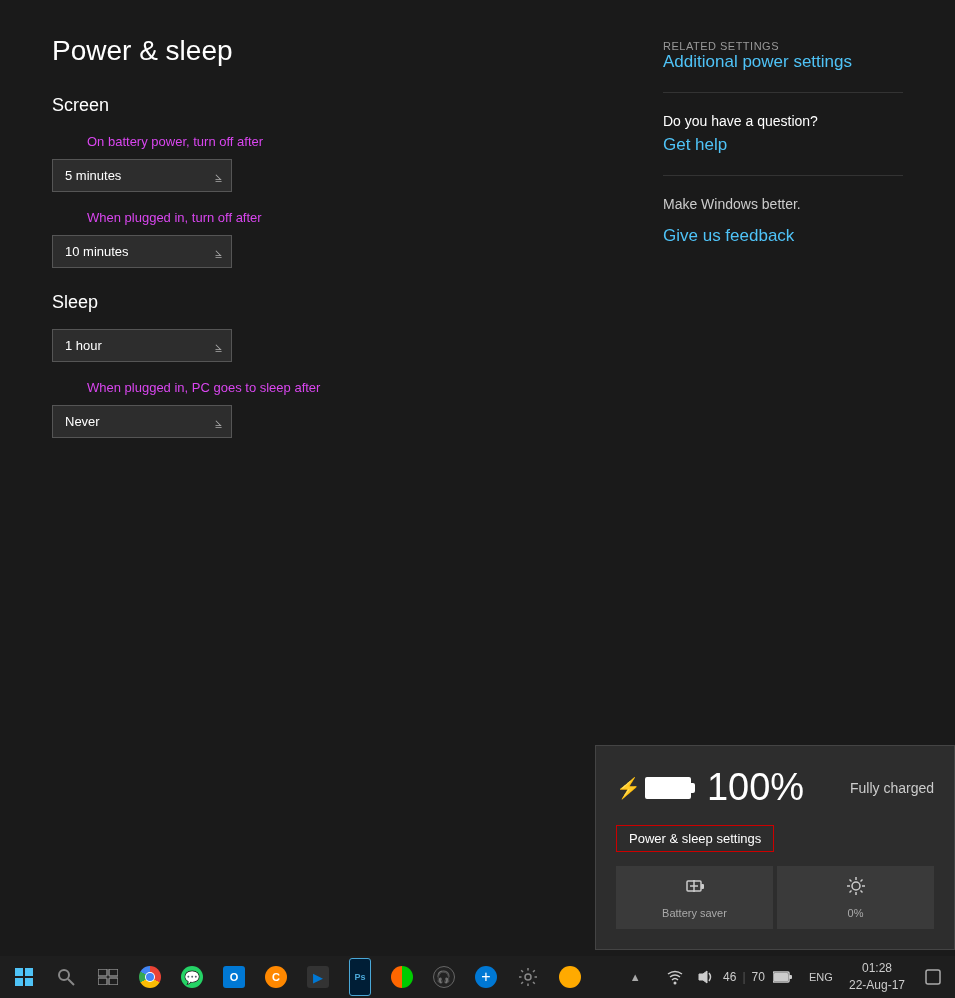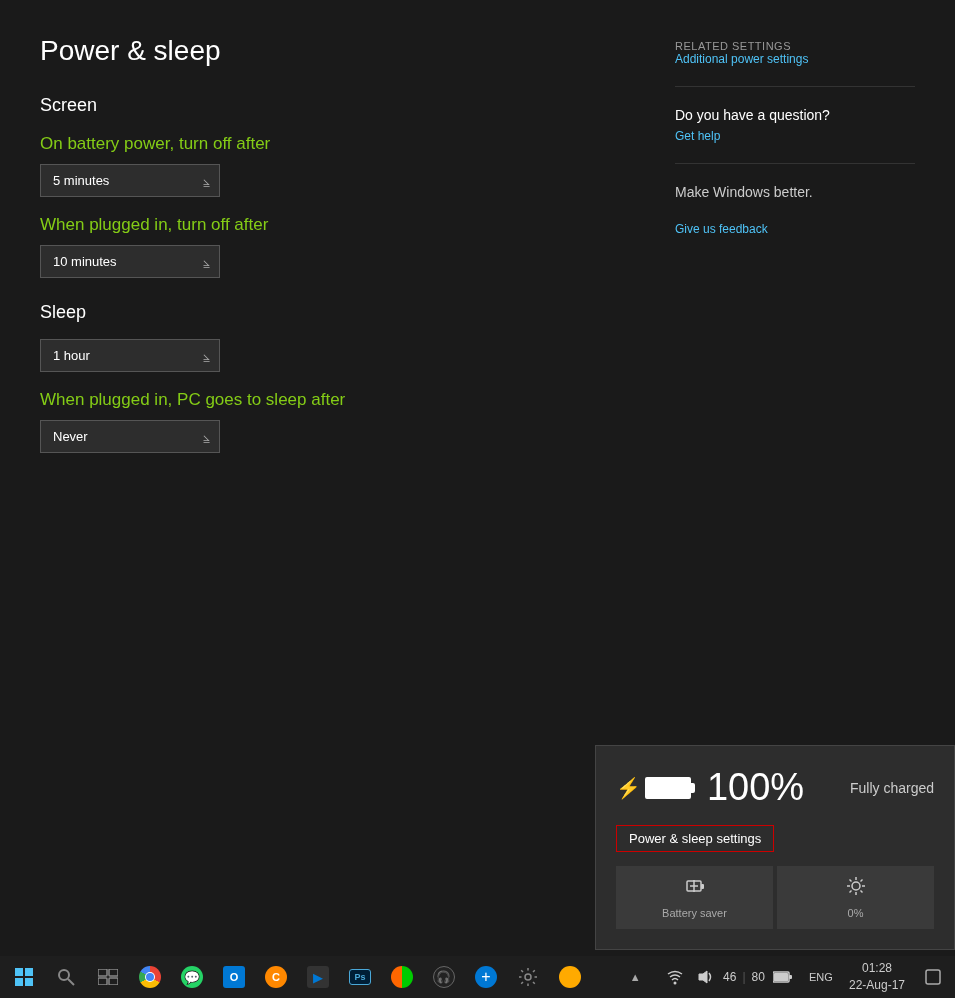--- a/index.html
+++ b/index.html
@@ -10,21 +10,21 @@
       color: #ffffff;
       font-family: 'Segoe UI', Arial, sans-serif;
       font-size: 14px;
       overflow: hidden;
       position: relative;
     }
 
     
     .main-content {
       display: flex;
-      padding: 30px 40px;
+      padding: 30px 52px;
       gap: 44px;
       height: calc(100% - 42px);
     }
 
     .left-panel {
       flex: 1;
       max-width: 600px;
     }
 
     .right-panel {
@@ -45,24 +45,25 @@
     .section-heading {
       font-size: 18px;
       font-weight: 400;
       color: #ffffff;
       margin-bottom: 16px;
       margin-top: 8px;
     }
 
     
     .setting-label {
-      font-size: 17px;
-      color: #84cc16;
+      font-size: 13px;
+      color: #d946ef;
       margin-bottom: 10px;
       margin-top: 18px;
+      margin-left: 35px;
     }
 
     
     .dropdown-wrapper {
       position: relative;
       width: 180px;
       margin-bottom: 0;
     }
 
     .dropdown {
@@ -99,35 +100,35 @@
       font-size: 11px;
       color: #999999;
       text-transform: uppercase;
       letter-spacing: 0.5px;
       margin-top: 10px;
     }
 
     .related-link {
       color: #4fc3f7;
       text-decoration: none;
-      font-size: 12px;
+      font-size: 17px;
       display: block;
       margin-bottom: 18px;
     }
 
     .related-question {
       font-size: 14px;
       color: #ffffff;
       margin-bottom: 6px;
     }
 
     .related-subtext {
       font-size: 14px;
       color: #cccccc;
-      margin-bottom: 22px;
+      margin-bottom: 14px;
       margin-top: 18px;
     }
 
     
     .battery-popup {
       position: absolute;
       bottom: 48px;
       right: 0;
       width: 360px;
       background: #2d2d2d;
@@ -448,21 +449,21 @@
     </div>
   </div>
 
   <div class="taskbar-item">
     <div style="width:22px;height:22px;background:#333;border-radius:3px;display:flex;align-items:center;justify-content:center;">
       <span style="color:#0078d4;font-size:13px;">▶</span>
     </div>
   </div>
 
   <div class="taskbar-item">
-    <div style="width:22px;height:16px;background:#001e36;border:1px solid #4aa8d8;border-radius:3px;display:flex;align-items:center;justify-content:center;">
+    <div style="width:22px;height:38px;background:#001e36;border:1px solid #4aa8d8;border-radius:3px;display:flex;align-items:center;justify-content:center;">
       <span style="color:#4aa8d8;font-size:9px;font-weight:bold;">Ps</span>
     </div>
   </div>
 
   <div class="taskbar-item">
     <div style="width:22px;height:22px;border-radius:50%;background:conic-gradient(#00cc00 0deg 180deg, #ff6600 180deg 360deg);display:flex;align-items:center;justify-content:center;">
     </div>
   </div>
 
   <div class="taskbar-item">
@@ -507,21 +508,21 @@
 
       <div class="taskbar-item" style="width:24px;">
         <svg width="16" height="16" viewBox="0 0 16 16">
           <polygon points="2,5 6,5 10,2 10,14 6,11 2,11" stroke="#ccc" stroke-width="1" fill="#ccc"></polygon>
           <path d="M12 4 Q15 8 12 12" stroke="#ccc" stroke-width="1.5" fill="none"></path>
         </svg>
       </div>
 
       <span style="color:#ccc;font-size:12px;">46</span>
       <span style="color:#555;font-size:12px;">|</span>
-      <span style="color:#ccc;font-size:12px;">80</span>
+      <span style="color:#ccc;font-size:12px;">70</span>
 
       <div class="taskbar-item" style="width:24px;">
         <svg width="20" height="14" viewBox="0 0 20 14">
           <rect x="0" y="2" width="16" height="10" rx="1" stroke="#ccc" stroke-width="1.5" fill="none"></rect>
           <rect x="1" y="3" width="14" height="8" rx="0.5" fill="#ccc"></rect>
           <rect x="16" y="5" width="3" height="4" rx="1" fill="#ccc"></rect>
         </svg>
       </div>
     </div>
 

